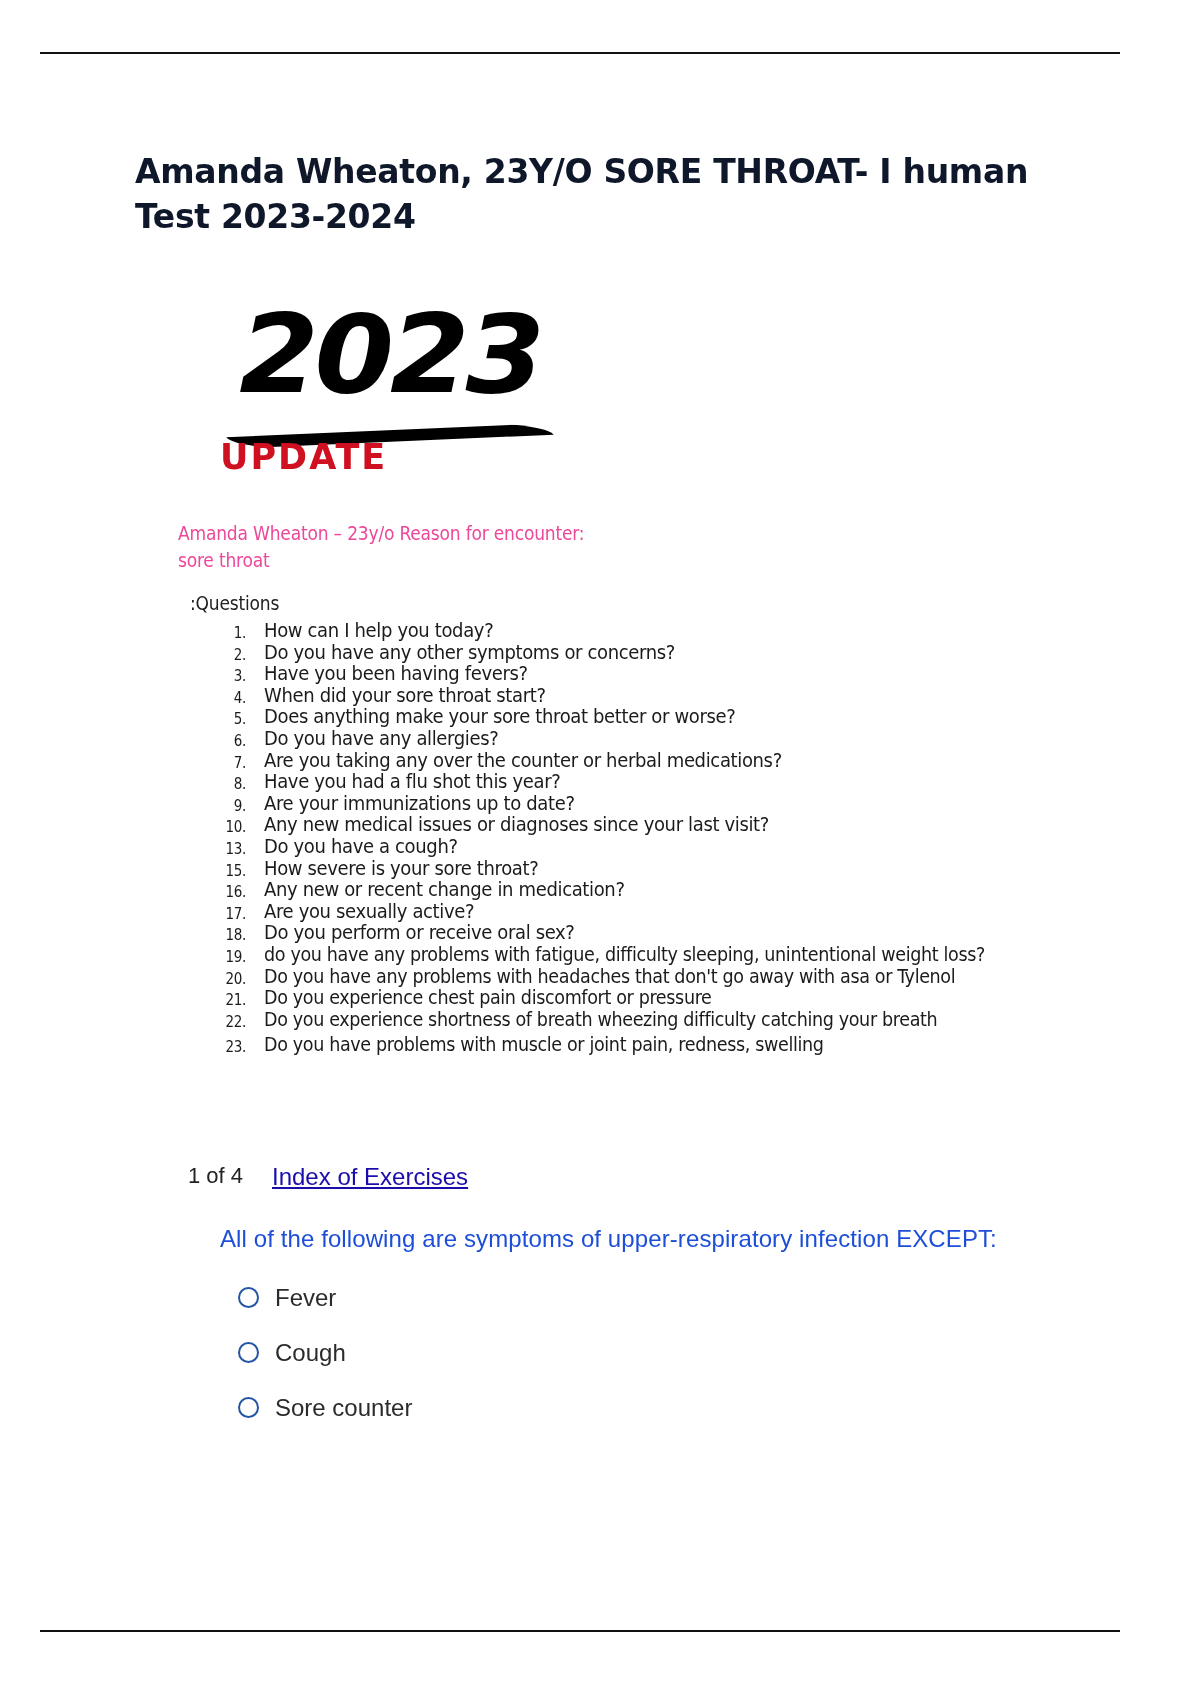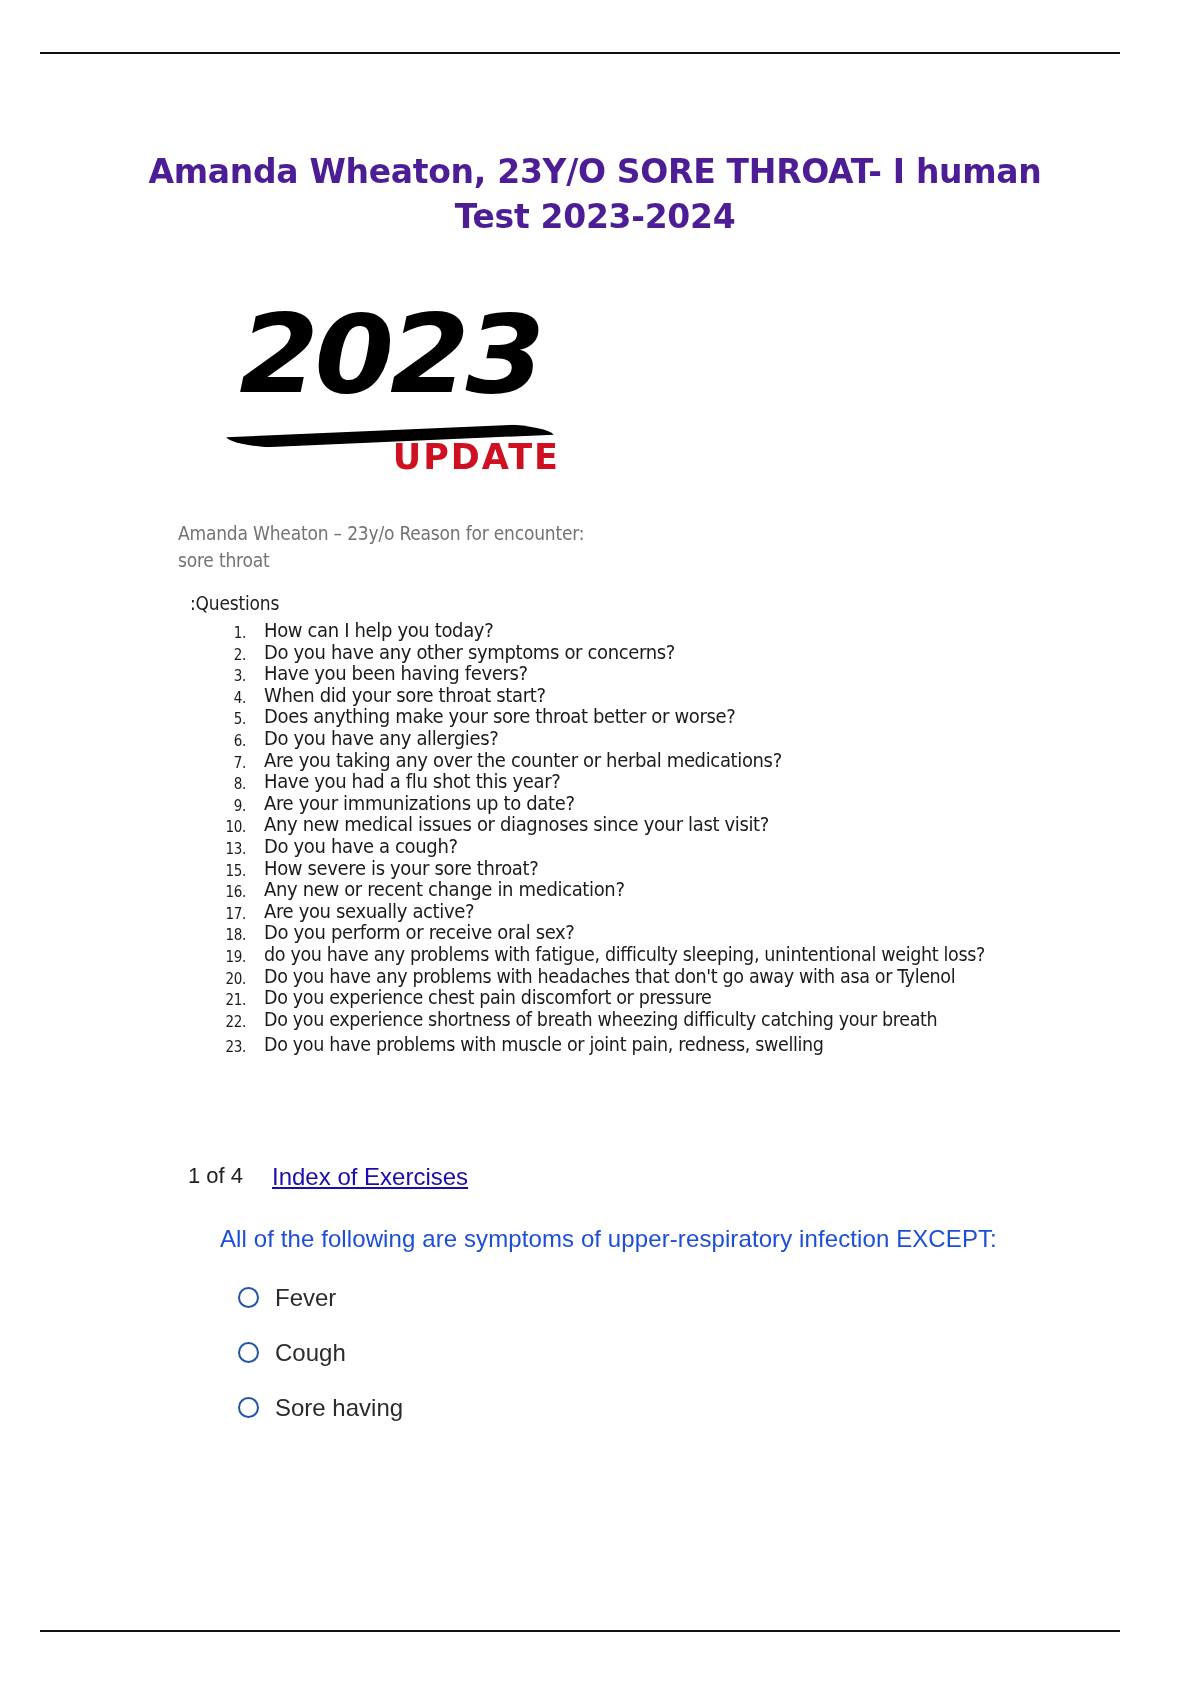--- a/index.html
+++ b/index.html
@@ -37,27 +37,27 @@
     width: 1080px;
     height: 0;
     border-top: 2px solid #111;
   }
 
   .doc-title {
     position: absolute;
     left: 95px;
     top: 150px;
     width: 920px;
-    text-align: center;
+    text-align: left;
     font-family: "DejaVu Sans", sans-serif;
     font-weight: bold;
     font-size: 33px;
     line-height: 1.35;
     letter-spacing: -0.3px;
-    color: #4c1d95;
+    color: #0f172a;
   }
 
   
   .badge {
     position: absolute;
     left: 180px;
     top: 295px;
     width: 340px;
     height: 185px;
   }
@@ -84,37 +84,37 @@
     height: 26px;
     background: #000;
     border-radius: 50% / 100%;
     clip-path: polygon(0 55%, 100% 0, 100% 45%, 0 100%);
   }
   .badge .update {
     position: absolute;
     left: 0;
     top: 142px;
     width: 340px;
-    text-align: right;
+    text-align: left;
     font-family: "DejaVu Sans", sans-serif;
     font-weight: bold;
     font-size: 35px;
     letter-spacing: 2px;
     color: #cf1020;
   }
 
   .patient-line {
     position: absolute;
     left: 138px;
     top: 520px;
     width: 420px;
     font-family: "DejaVu Sans Condensed", "DejaVu Sans", sans-serif;
     font-size: 19px;
     line-height: 27px;
-    color: #737373;
+    color: #ec4899;
     letter-spacing: -0.2px;
   }
 
   .questions-label {
     position: absolute;
     left: 150px;
     top: 592px;
     font-family: "DejaVu Sans Condensed", "DejaVu Sans", sans-serif;
     font-size: 19px;
     color: #222;
@@ -284,19 +284,19 @@
       <div class="option">
         <span class="radio"></span>
         <span class="option-label">Fever</span>
       </div>
       <div class="option">
         <span class="radio"></span>
         <span class="option-label">Cough</span>
       </div>
       <div class="option">
         <span class="radio"></span>
-        <span class="option-label">Sore having</span>
+        <span class="option-label">Sore counter</span>
       </div>
     </div>
   </div>
 
   <div class="rule-bottom"></div>
 </div>
 
 </body></html>

